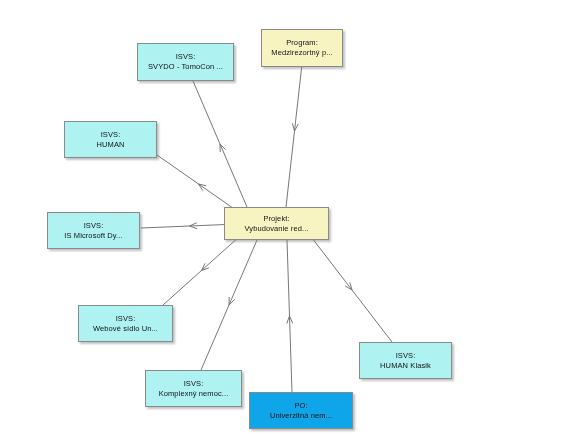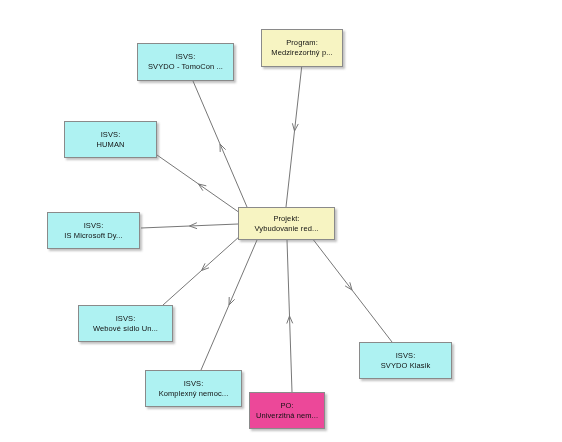--- a/index.html
+++ b/index.html
@@ -92,26 +92,26 @@
         <span class="l2">IS Microsoft Dy...</span>
       </div>
       <div class="node" style="left: 78px; top: 305px; width: 95px; height: 37px; background: rgb(174, 242, 242); border-color: rgb(138, 138, 138);">
         <span class="l1">ISVS:</span>
         <span class="l2">Webové sídlo Un...</span>
       </div>
       <div class="node" style="left: 145px; top: 370px; width: 97px; height: 37px; background: rgb(174, 242, 242); border-color: rgb(138, 138, 138);">
         <span class="l1">ISVS:</span>
         <span class="l2">Komplexný nemoc...</span>
       </div>
-      <div class="node" style="left: 249px; top: 392px; width: 76px; height: 37px; background: #ec4899; border-color: rgb(138, 138, 138);">
+      <div class="node" style="left: 249px; top: 392px; width: 104px; height: 37px; background: #0ea5e9; border-color: rgb(138, 138, 138);">
         <span class="l1">PO:</span>
         <span class="l2">Univerzitná nem...</span>
       </div>
       <div class="node" style="left: 359px; top: 342px; width: 93px; height: 37px; background: rgb(174, 242, 242); border-color: rgb(138, 138, 138);">
         <span class="l1">ISVS:</span>
-        <span class="l2">SVYDO Klasik</span>
+        <span class="l2">HUMAN Klasik</span>
       </div>
-      <div class="node" style="left: 238px; top: 207px; width: 97px; height: 33px; background: rgb(247, 244, 194); border-color: rgb(138, 138, 138);">
+      <div class="node" style="left: 224px; top: 207px; width: 105px; height: 33px; background: rgb(247, 244, 194); border-color: rgb(138, 138, 138);">
         <span class="l1">Projekt:</span>
         <span class="l2">Vybudovanie red...</span>
       </div>
     </div>
 </div>
 
 </body></html>

